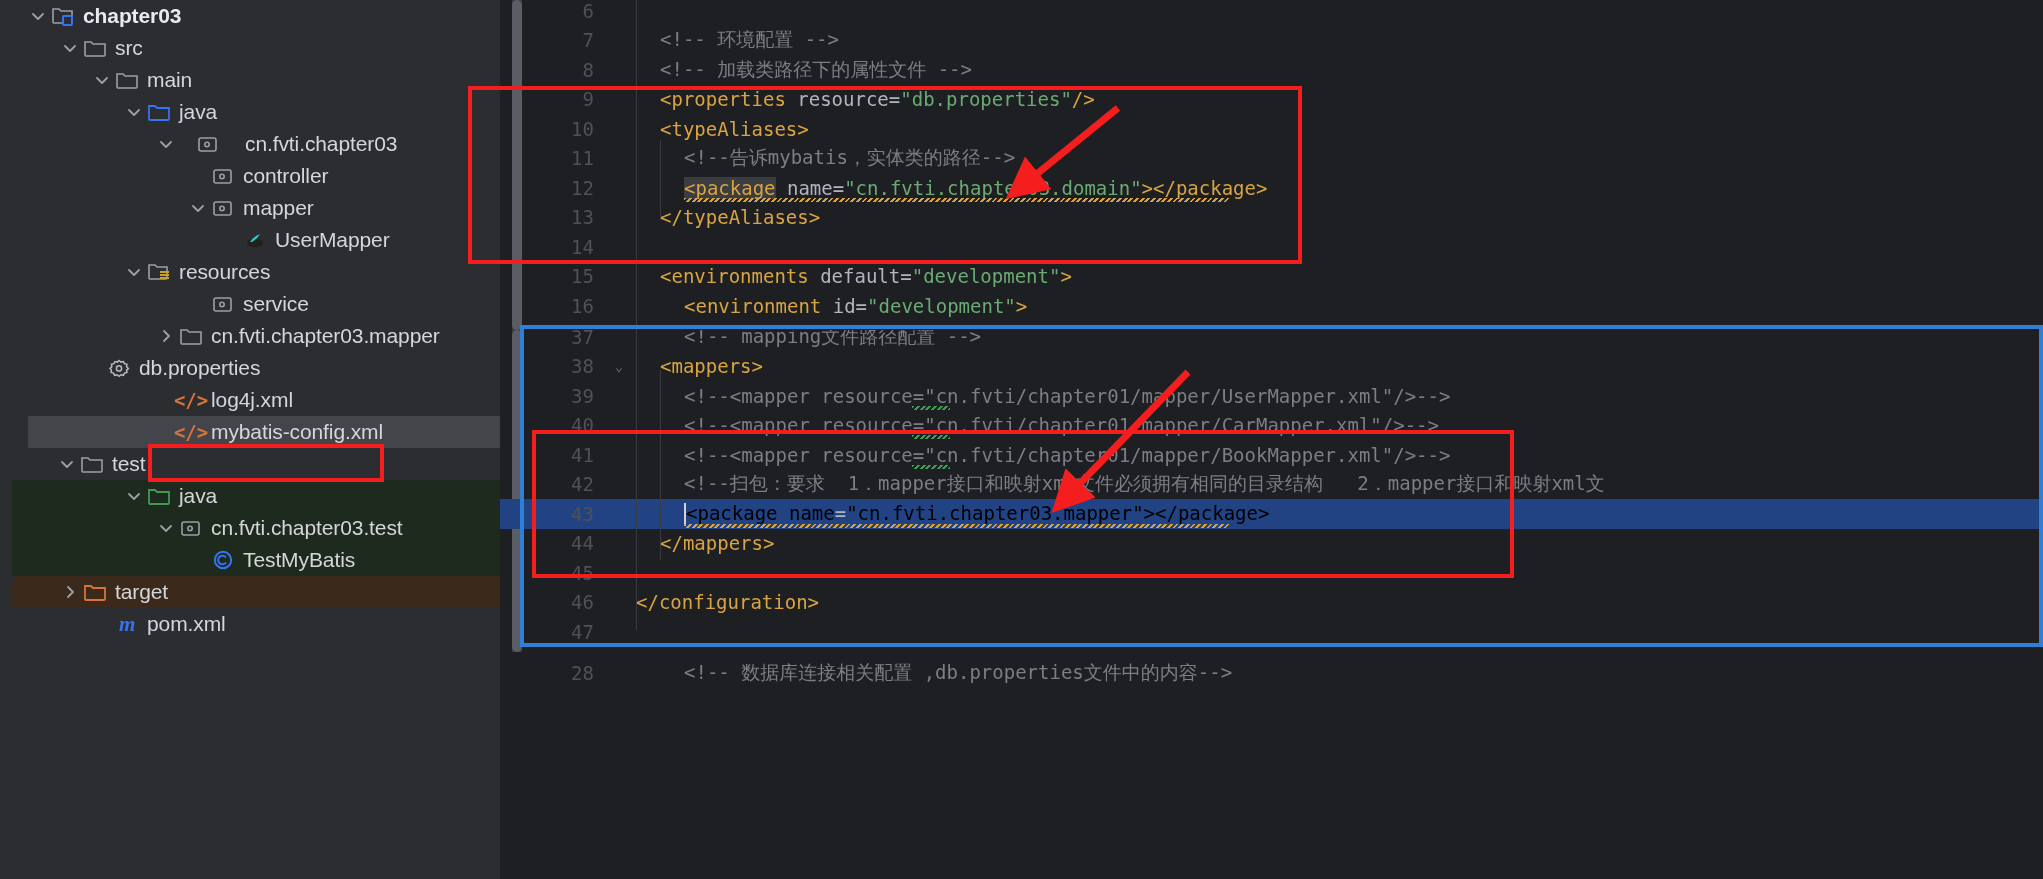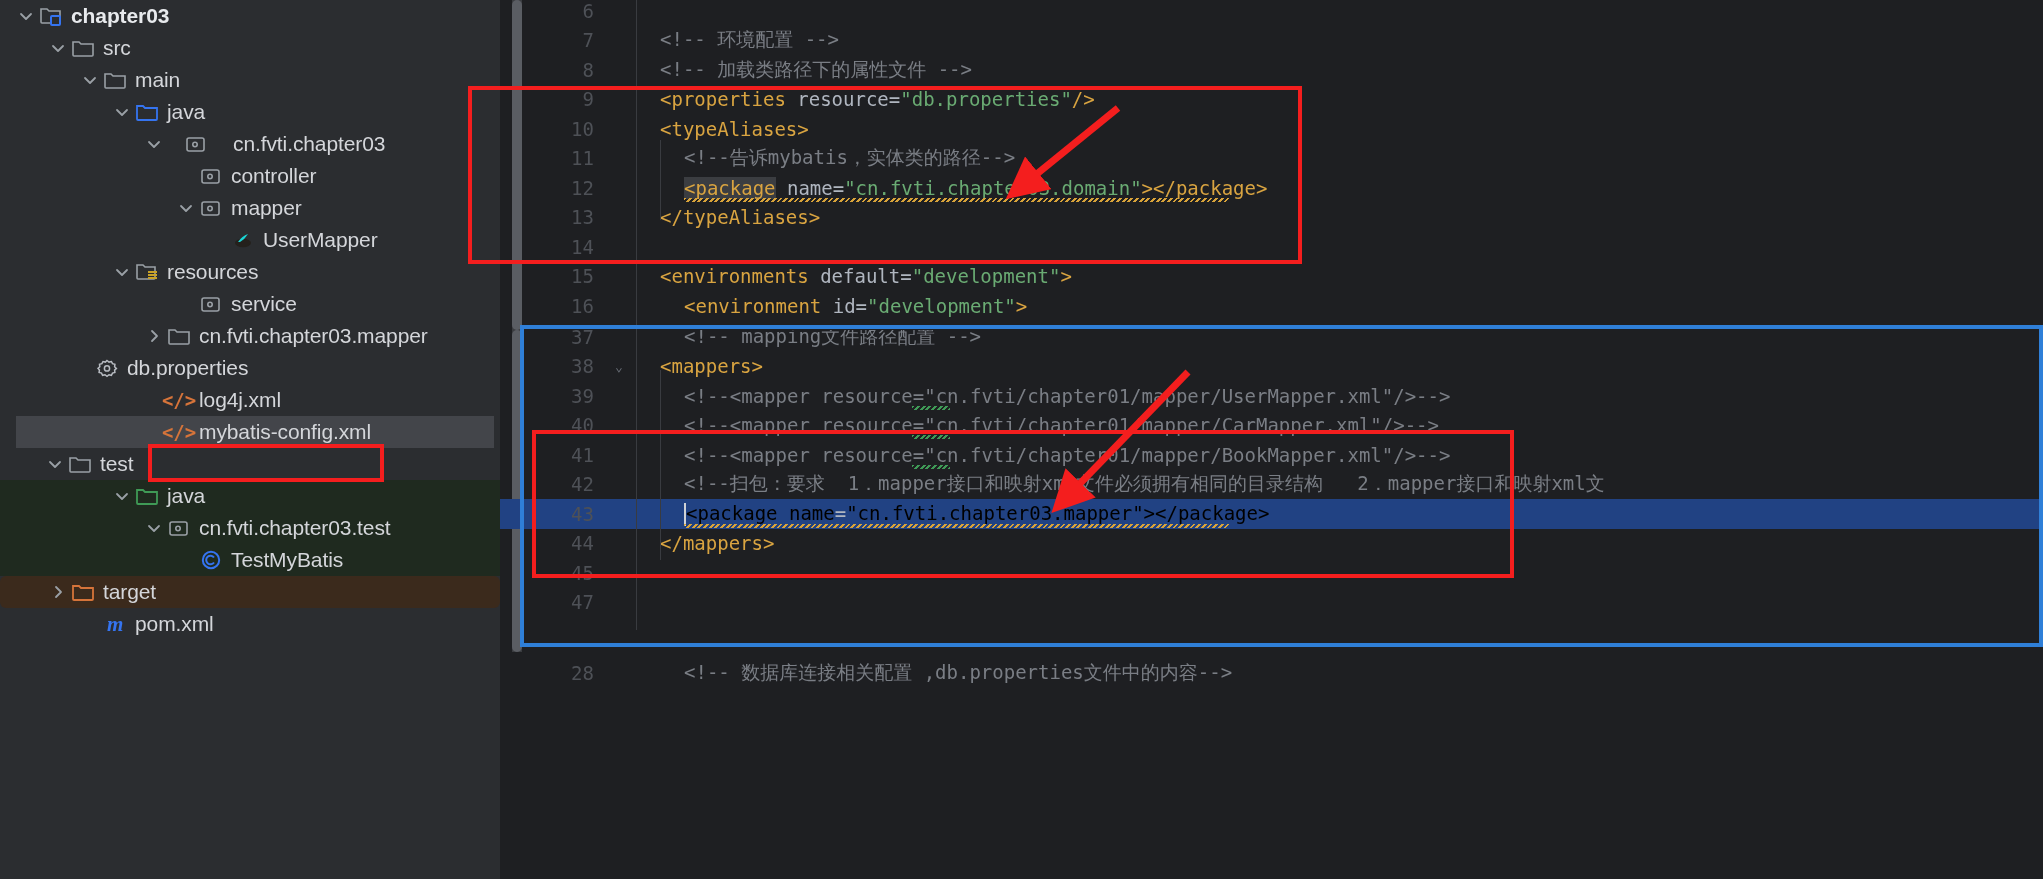--- a/index.html
+++ b/index.html
@@ -12,21 +12,21 @@
   }
   #app {
     position: relative;
     width: 2043px; height: 879px;
     background: #2b2d30;
   }
 
   
   #tree {
     position: absolute;
-    left: 0; top: 0;
+    left: 12px; top: 0;
     width: 500px; height: 879px;
     background: #2b2d30;
     overflow: hidden;
   }
   .tree-row {
     position: relative;
     display: flex;
     align-items: center;
     height: 32px;
     font-size: 21px;
@@ -422,20 +422,21 @@
       <div id="rows-bottom">
           <div class="code-row" style="margin-top: -8px;"><span class="gutter">37</span><span class="fold"></span><span class="codetext" style="padding-left: 54px;"><span class="cmt">&lt;!-- </span><span class="cmt-cjk">mapping文件路径配置</span><span class="cmt"> --&gt;</span></span></div>
           <div class="code-row"><span class="gutter">38</span><span class="fold">⌄</span><span class="codetext" style="padding-left: 30px;"><span class="tag">&lt;mappers&gt;</span></span></div>
           <div class="code-row"><span class="gutter">39</span><span class="fold"></span><span class="codetext" style="padding-left: 54px;"><span class="cmt">&lt;!--&lt;mapper resource="cn.fvti/chapter01/mapper/UserMapper.xml"/&gt;--&gt;</span></span><div class="squiggle green" style="left: 412px; width: 38px;"></div></div>
           <div class="code-row"><span class="gutter">40</span><span class="fold"></span><span class="codetext" style="padding-left: 54px;"><span class="cmt">&lt;!--&lt;mapper resource="cn.fvti/chapter01/mapper/CarMapper.xml"/&gt;--&gt;</span></span><div class="squiggle green" style="left: 412px; width: 38px;"></div></div>
           <div class="code-row"><span class="gutter">41</span><span class="fold"></span><span class="codetext" style="padding-left: 54px;"><span class="cmt">&lt;!--&lt;mapper resource="cn.fvti/chapter01/mapper/BookMapper.xml"/&gt;--&gt;</span></span><div class="squiggle green" style="left: 412px; width: 38px;"></div></div>
           <div class="code-row"><span class="gutter">42</span><span class="fold"></span><span class="codetext" style="padding-left: 54px;"><span class="cmt">&lt;!--扫包：要求  1．mapper接口和映射xml文件必须拥有相同的目录结构   2．mapper接口和映射xml文</span></span></div>
           <div class="code-row sel-line"><span class="gutter">43</span><span class="fold"></span><span class="codetext" style="padding-left: 54px;"><span class="caret"></span><span class="tag">&lt;package</span><span class="attr"> name</span><span class="eq">=</span><span class="str">"cn.fvti.chapter03.mapper"</span><span class="tag">&gt;</span><span class="tag">&lt;/package&gt;</span></span><div class="squiggle" style="left: 184px; width: 545px;"></div></div>
           <div class="code-row"><span class="gutter">44</span><span class="fold"></span><span class="codetext" style="padding-left: 30px;"><span class="tag">&lt;/mappers&gt;</span></span></div>
           <div class="code-row"><span class="gutter">45</span><span class="fold"></span><span class="codetext" style="padding-left: 6px;"></span></div>
+          <div class="code-row"><span class="gutter">46</span><span class="fold"></span><span class="codetext" style="padding-left: 6px;"><span class="tag">&lt;/configuration&gt;</span></span></div>
           <div class="code-row"><span class="gutter">47</span><span class="fold"></span><span class="codetext" style="padding-left: 6px;"></span></div>
         </div>
     <div class="iguide" style="left: 136px; top: 0px; height: 300px;"></div>
         <div class="iguide" style="left: 160px; top: 40px; height: 190px;"></div>
       </div>
 
     <div class="pane" id="pane-tail">
       <div id="rows-tail">
           <div class="code-row" style="margin-top: 6px;"><span class="gutter">28</span><span class="fold"></span><span class="codetext" style="padding-left: 54px;"><span class="cmt">&lt;!-- </span><span class="cmt-cjk">数据库连接相关配置 ,db.properties文件中的内容</span><span class="cmt">--&gt;</span></span></div>
         </div>

